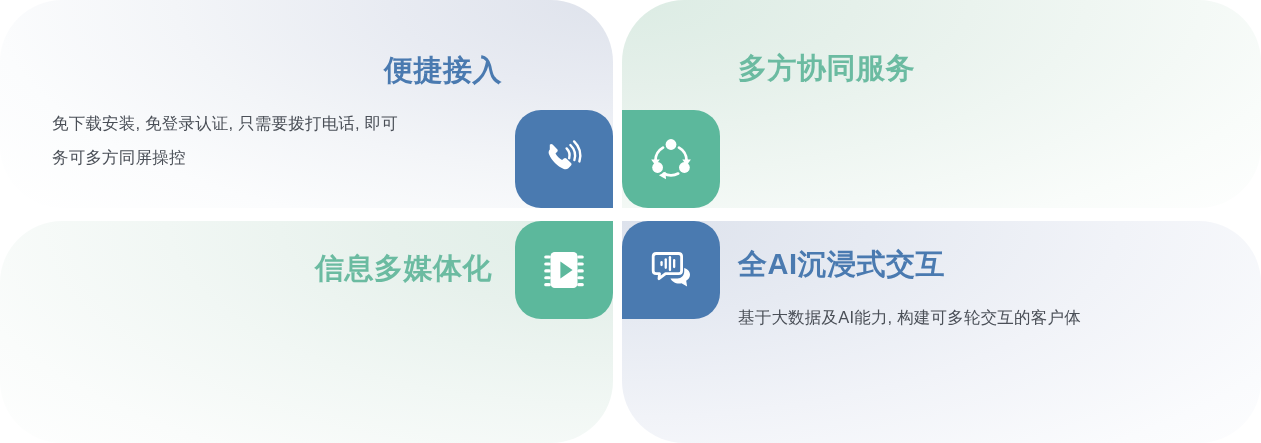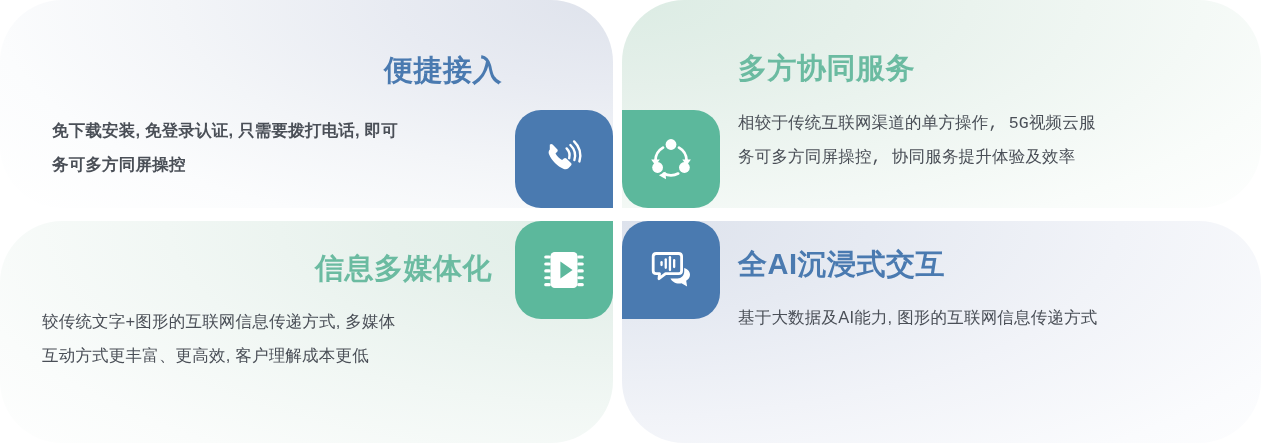--- a/index.html
+++ b/index.html
@@ -48,21 +48,21 @@
   .title-blue{color:#4a7ab0;}
   .title-green{color:#6bbba1;}
   .body{
     font-size:16.5px;color:#4a4f57;line-height:2.05;
     letter-spacing:.2px;
   }
   .body div{white-space:nowrap;}
 
   .txt-tl{left:52px;top:56px;width:450px;text-align:left;}
   .txt-tl .title{text-align:right;display:block;}
-  .txt-tl .body{margin-top:29px;font-weight:bold;}
+  .txt-tl .body{margin-top:22px;}
 
   .txt-tr{left:738px;top:56px;width:470px;text-align:left;font-family:Liberation Mono, monospace;}
   .txt-tr .body{margin-top:22px;}
 
   .txt-bl{left:42px;top:254px;width:450px;text-align:left;}
   .txt-bl .title{text-align:right;display:block;}
   .txt-bl .body{margin-top:22px;}
 
   .txt-br{left:738px;top:250px;width:470px;text-align:left;}
   .txt-br .body{margin-top:22px;}
@@ -94,38 +94,30 @@
   <div class="txt txt-tl">
     <span class="title title-blue">便捷接入</span>
     <div class="body">
       <div>免下载安装, 免登录认证, 只需要拨打电话, 即可</div>
       <div>务可多方同屏操控</div>
     </div>
   </div>
 
   <div class="txt txt-tr">
     <span class="title title-green">多方协同服务</span>
-    <div class="body">
-      <div>相较于传统互联网渠道的单方操作, 5G视频云服</div>
-      <div>务可多方同屏操控, 协同服务提升体验及效率</div>
-    </div>
   </div>
 
   <div class="txt txt-bl">
     <span class="title title-green">信息多媒体化</span>
-    <div class="body">
-      <div>较传统文字+图形的互联网信息传递方式, 多媒体</div>
-      <div>互动方式更丰富、更高效, 客户理解成本更低</div>
-    </div>
   </div>
 
   <div class="txt txt-br">
     <span class="title title-blue">全AI沉浸式交互</span>
     <div class="body">
-      <div>基于大数据及AI能力, 图形的互联网信息传递方式</div>
+      <div>基于大数据及AI能力, 构建可多轮交互的客户体</div>
     </div>
   </div>
 
   <div class="tile tile-blue tile-tl">
     <span>
       <svg width="56" height="56" viewBox="0 0 56 56" aria-hidden="true">
         <path fill="#ffffff" d="M13.8 18.6c-1.2 1.2-1.5 3-0.8 4.6 2.9 6.6 8.2 11.9 14.8 14.8 1.6 0.7 3.4 0.4 4.6-0.8l2.6-2.6c0.7-0.7 0.7-1.9 0-2.6l-4.6-4.6c-0.7-0.7-1.9-0.7-2.6 0l-1.7 1.7c-2.7-1.6-5-3.9-6.6-6.6l1.7-1.7c0.7-0.7 0.7-1.9 0-2.6l-4.6-4.6c-0.7-0.7-1.9-0.7-2.6 0l-0.2 0.2z"></path>
         <path fill="none" stroke="#ffffff" stroke-width="2.4" stroke-linecap="round" d="M33.2 27.2c0.9-3.4 0-7.2-2.6-9.8"></path>
         <path fill="none" stroke="#ffffff" stroke-width="2.4" stroke-linecap="round" d="M38.4 29.0c1.5-5.1 0.2-10.9-4.0-15.0"></path>
         <path fill="none" stroke="#ffffff" stroke-width="2.4" stroke-linecap="round" d="M43.4 30.4c2.0-6.8 0.3-14.5-5.3-20.0"></path>

